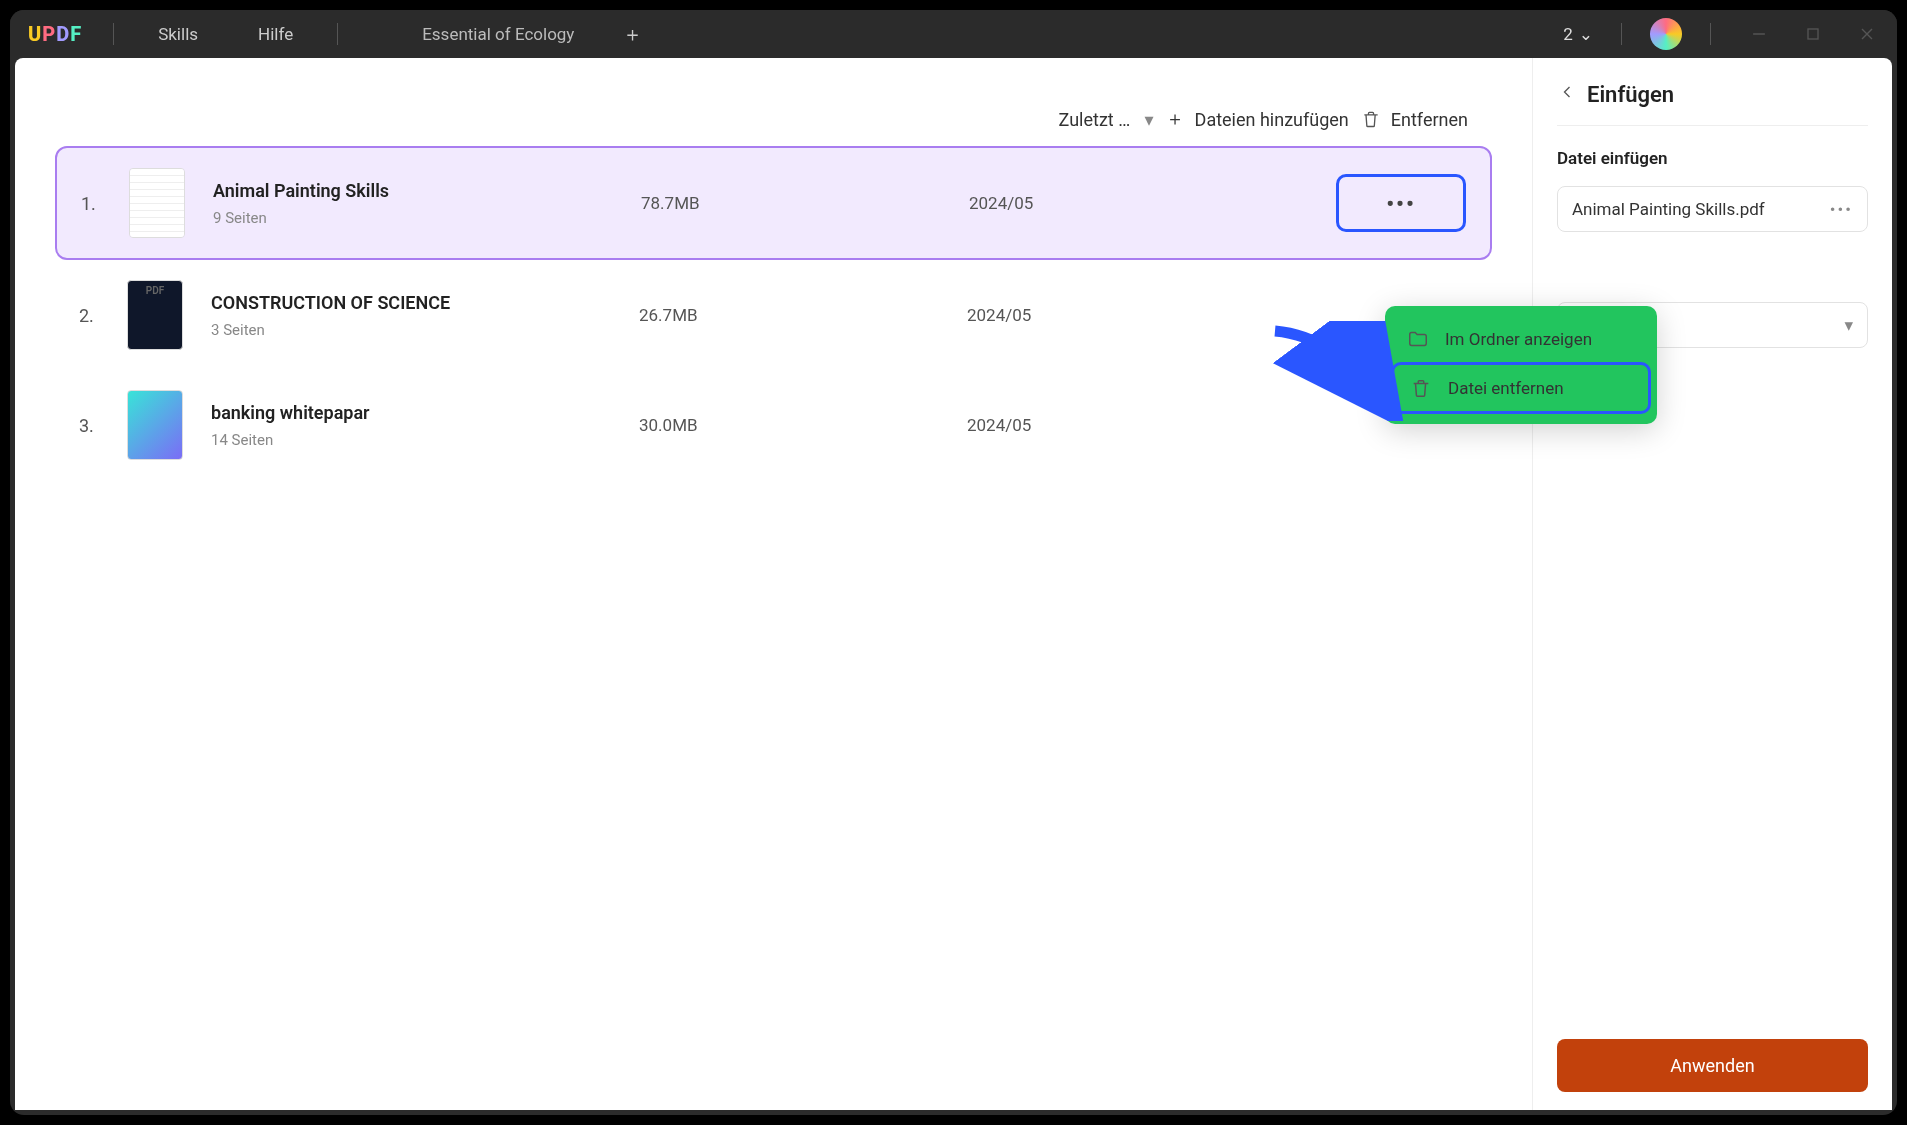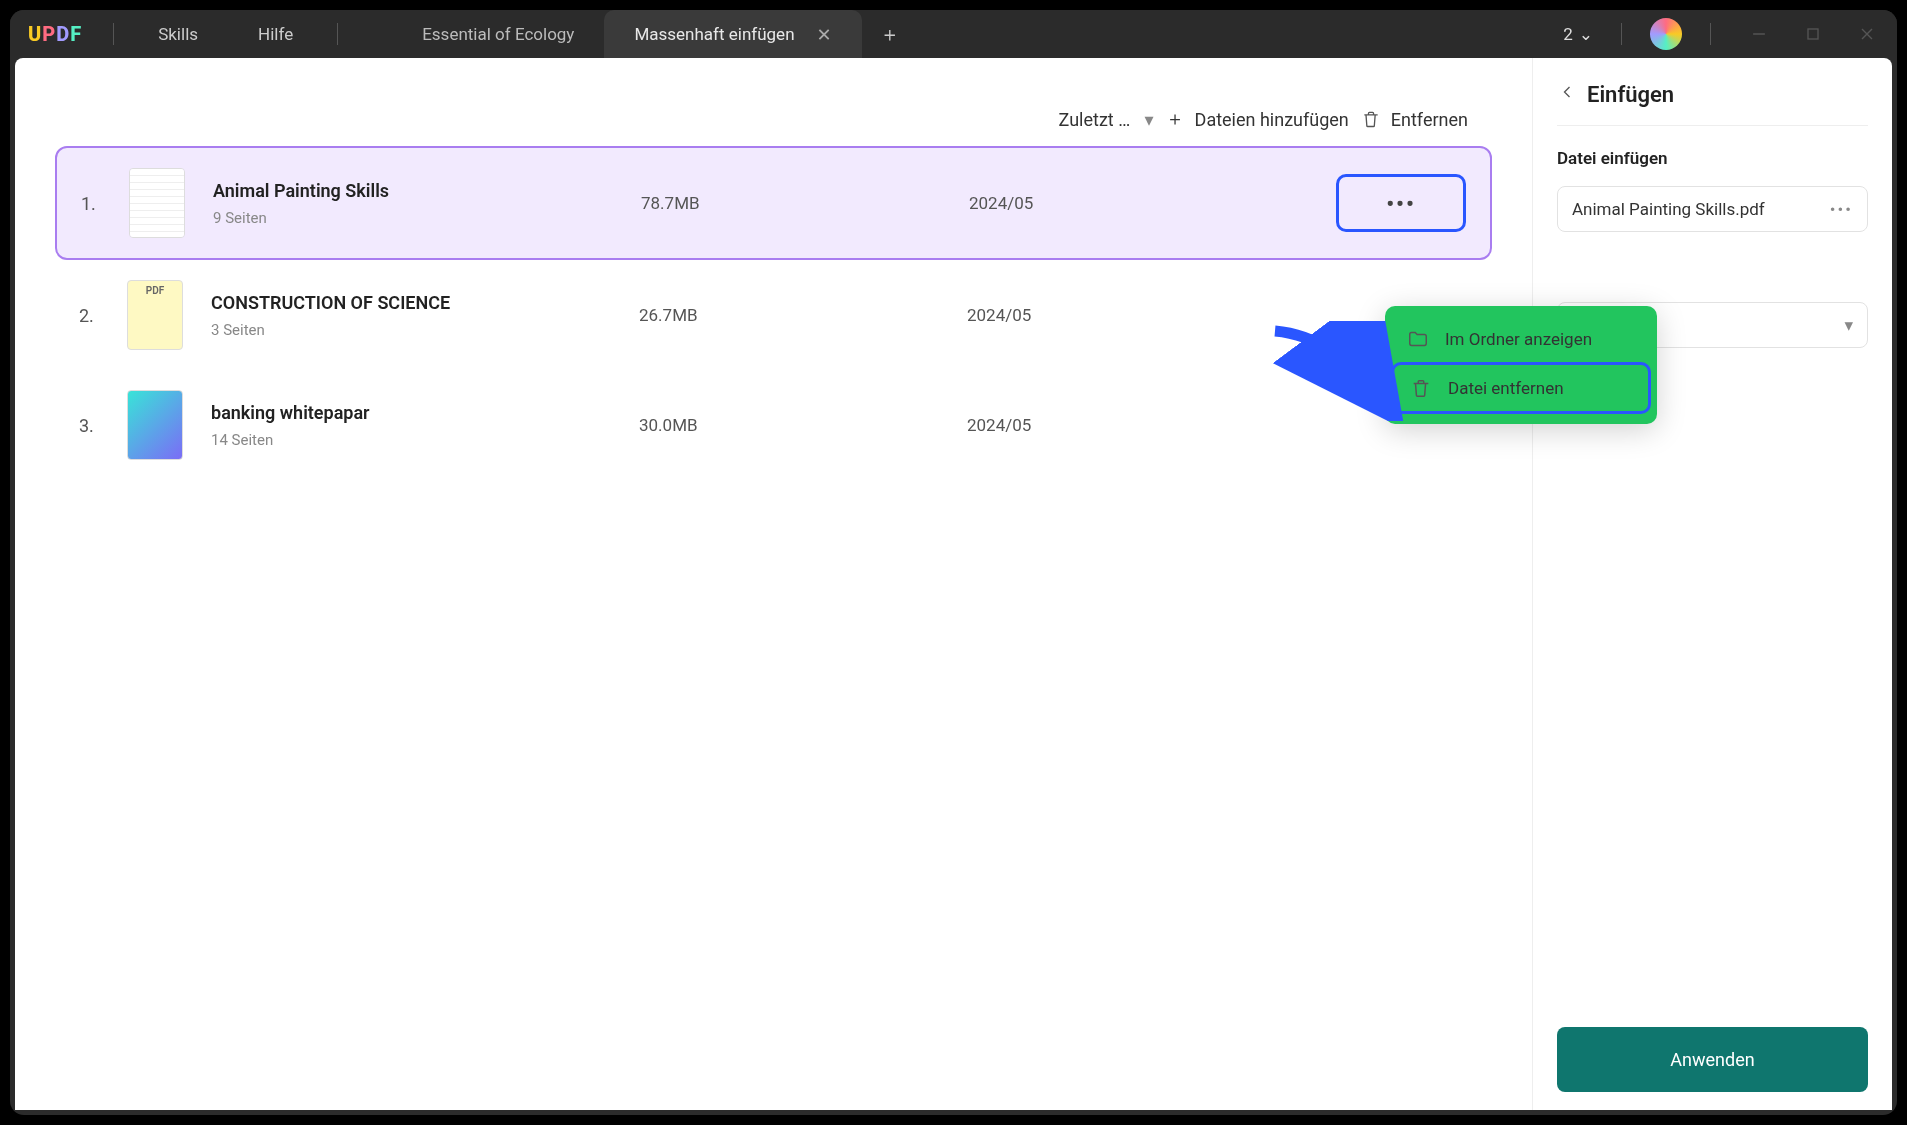--- a/index.html
+++ b/index.html
@@ -96,21 +96,21 @@
     border-radius: 12px;
     gap: 28px;
   }
   .file-row.selected {
     background: #f2eafe;
     border: 2px solid #a97df0;
   }
   .row-num { color: #555; font-size: 18px; width: 20px; }
   .thumb {
     width: 56px; height: 70px; border-radius: 4px;
-    border: 1px solid #ddd; background: #fef9c3;
+    border: 1px solid #ddd; background: #0f172a;
     display: flex; flex-direction: column; overflow: hidden; font-size: 9px;
   }
   .thumb.pdf { align-items: center; padding: 4px; }
   .thumb.pdf .pdf-tag { font-size: 10px; font-weight: 600; color: #666; }
   .thumb .grad { flex: 1; background: linear-gradient(135deg, #e1d4ff, #fff); margin-top: auto; height: 18px; }
   .thumb.colorful { background: linear-gradient(135deg, #38e4d8, #7b6cf6); }
   .file-info { flex: 0 0 400px; display: flex; flex-direction: column; gap: 8px; }
   .file-title { font-weight: 600; color: #222; font-size: 18px; }
   .file-pages { color: #888; font-size: 15px; }
   .file-size, .file-date { color: #555; font-size: 17px; flex: 0 0 300px; }
@@ -147,24 +147,24 @@
   .sp-drop {
     margin-top: 70px;
     border: 1px solid #e2e2e2;
     border-radius: 8px;
     padding: 12px 14px;
     display: flex; align-items: center; justify-content: space-between;
     font-size: 17px; color: #555;
   }
   .apply-btn {
     margin-top: auto;
-    background: #0f766e;
+    background: #c2410c;
     color: #fff;
     font-size: 18px;
-    padding: 22px;
+    padding: 16px;
     text-align: center;
     border-radius: 8px;
     cursor: pointer;
   }
   
   
   .ctxmenu {
     position: absolute;
     left: 1370px; top: 248px;
     width: 272px;
@@ -211,24 +211,20 @@
         <span>F</span>
     </div>
     <div class="vdiv"></div>
     <div class="menu-item">Skills</div>
     <div class="menu-item">Hilfe</div>
     <div class="vdiv"></div>
 
     <div class="tabs">
       <div class="tab">
         <span>Essential of Ecology</span>
-      </div>
-      <div class="tab active">
-        <span>Massenhaft einfügen</span>
-        <span class="tab-close">✕</span>
       </div>
       <div class="tab-add">＋</div>
     </div>
 
     <div class="title-right">
       <div class="count-badge">
         <span>2</span>
         <span>⌄</span>
       </div>
       <div class="vdiv"></div>

